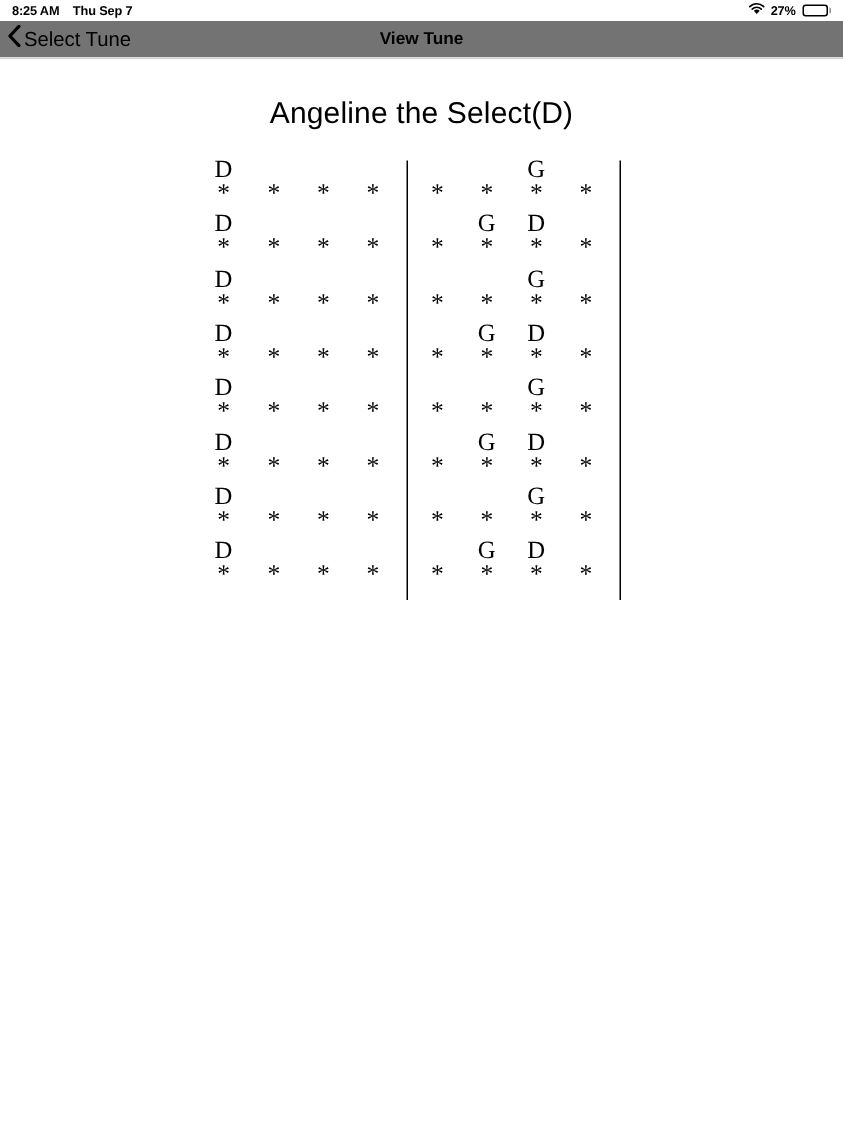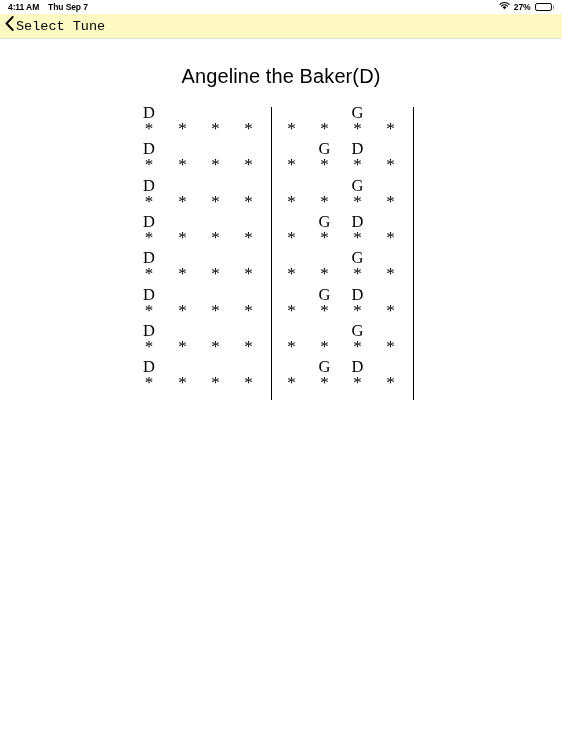--- a/index.html
+++ b/index.html
@@ -66,22 +66,21 @@
     background: #000;
     opacity: 0.45;
     border-radius: 0 1px 1px 0;
   }
 
   
   .nav-bar {
     position: relative;
     height: 24px;
     border-bottom: 0.5px solid #e2e2e5;
-    background: #fef9c3;
-    font-family: Liberation Mono, monospace;
+    background: #737373;
   }
   .nav-back {
     position: absolute;
     left: 5px;
     top: 50%;
     transform: translateY(-50%);
     display: flex;
     align-items: center;
     gap: 2px;
     color: #000000;
@@ -159,21 +158,21 @@
     background: #000000;
   }
   .bar-mid  { left: 134.5px; }
   .bar-end  { left: 276.5px; }
 </style>
 </head>
 <body>
 
 <div class="status-bar">
   <div class="status-left">
-    <span>4:11 AM</span>
+    <span>8:25 AM</span>
     <span>Thu Sep 7</span>
   </div>
   <div class="status-right">
     <span class="wifi-icon">
       <svg width="11" height="8" viewBox="0 0 11 8">
         <path d="M5.5 7.3 L3.55 5.2 A2.9 2.9 0 0 1 7.45 5.2 Z" fill="#000"></path>
         <path d="M2.45 4.1 A4.4 4.4 0 0 1 8.55 4.1" stroke="#000" stroke-width="1.05" fill="none" stroke-linecap="round"></path>
         <path d="M0.85 2.45 A6.6 6.6 0 0 1 10.15 2.45" stroke="#000" stroke-width="1.05" fill="none" stroke-linecap="round"></path>
       </svg>
     </span>
@@ -189,23 +188,24 @@
 
 <div class="nav-bar">
   <div class="nav-back">
     <span class="chevron-back">
       <svg width="9" height="15" viewBox="0 0 9 15">
         <path d="M7.6 1.1 L1.6 7.5 L7.6 13.9" stroke="#000" stroke-width="2.1" fill="none" stroke-linecap="round" stroke-linejoin="round"></path>
       </svg>
     </span>
     <span>Select Tune</span>
   </div>
+  <div class="nav-title">View Tune</div>
 </div>
 
-<div class="tune-title">Angeline the Baker(D)</div>
+<div class="tune-title">Angeline the Select(D)</div>
 
 <div class="chart-wrap">
   <div class="chart-grid" id="chart-grid">
       <div class="chart-row" style="top: 0px;">
         <div class="cell chord-cell" style="left: 0px;">D</div>
         <div class="cell chord-cell" style="left: 208.5px;">G</div>
         <div class="cell beat-cell" style="left: 0px;">*</div>
         <div class="cell beat-cell" style="left: 33.5px;">*</div>
         <div class="cell beat-cell" style="left: 66.5px;">*</div>
         <div class="cell beat-cell" style="left: 99.5px;">*</div>

